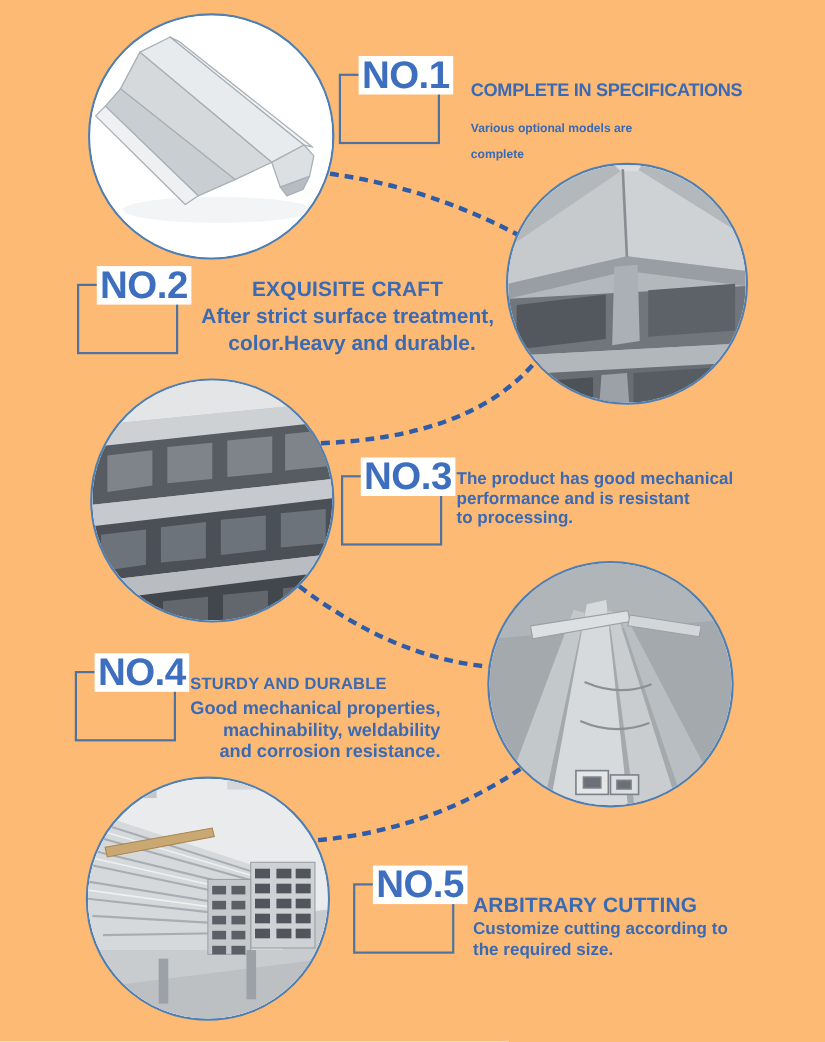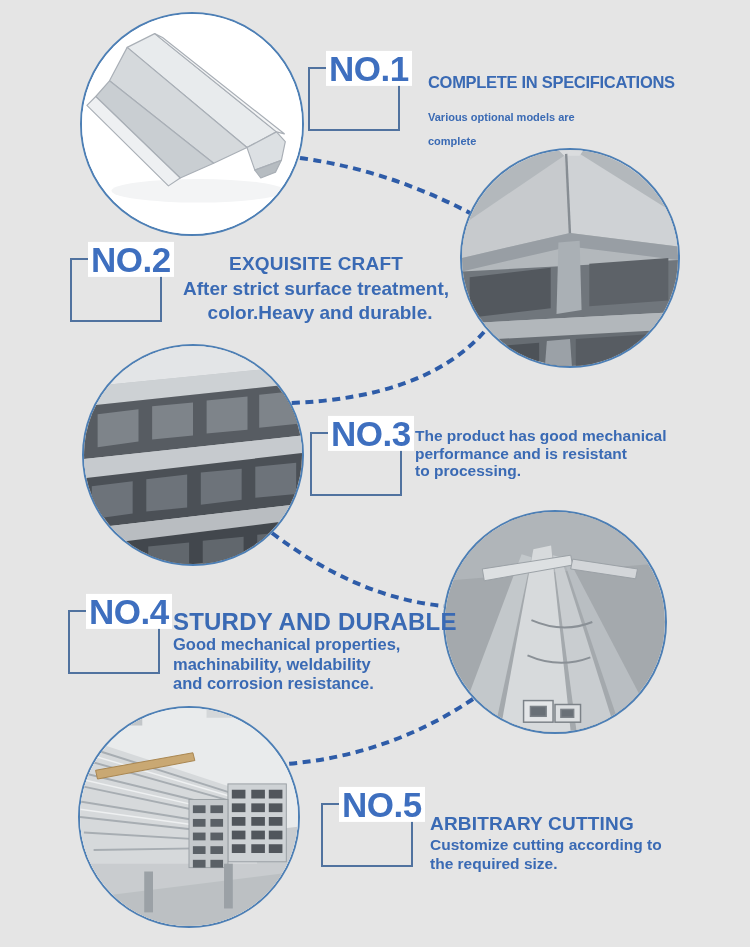--- a/index.html
+++ b/index.html
@@ -1,17 +1,17 @@
 <!DOCTYPE html>
 <html style="--accent: #3e6fbf; --text: #3a6ab4; --box-border: #50729f; --circle-border: #4d7fb5; --dash: #2e5ca8; --background: #ffffff;"><head>
 <meta charset="utf-8">
 <style>
   html,body{margin:0;padding:0;background:#ffffff;}
   body{font-family:"Liberation Sans","DejaVu Sans",sans-serif;}
-  .stage{position:relative;width:750px;height:947px;background:#e5e5e5;overflow:hidden;}
+  .stage{position:relative;width:750px;height:947px;background:#fdba74;overflow:hidden;}
 
   
   .circle{position:absolute;border-radius:50%;border:2px solid var(--circle-border,#4d7fb5);
           overflow:hidden;box-sizing:border-box;background:#fff;}
   .circle svg{display:block;width:100%;height:100%;}
   .c1{left:80px;top:12px;width:224px;height:224px;}
   .c2{left:460px;top:148px;width:220px;height:220px;}
   .c3{left:82px;top:344px;width:222px;height:222px;}
   .c4{left:443px;top:510px;width:224px;height:224px;}
   .c5{left:78px;top:706px;width:222px;height:222px;}
@@ -41,22 +41,22 @@
   .f2 .fdesc{font-size:19px;line-height:24px;margin-top:1px;}
   .f2 .fdesc div:nth-child(2){margin-left:8px;}
 
   .f3{left:310px;top:432px;}
   .f3 .ftext{left:105px;top:-6px;}
   .f3 .ftitle{font-size:17px;line-height:21px;letter-spacing:-0.2px;}
   .f3 .fdesc{font-size:15.5px;line-height:17.5px;margin-top:1px;}
 
   .f4{left:68px;top:610px;}
   .f4 .ftext{left:105px;top:0px;}
-  .f4 .ftitle{font-size:24px;line-height:24px;letter-spacing:0.2px;}
-  .f4 .fdesc{font-size:16.5px;line-height:19.5px;margin-top:1px;}
+  .f4 .ftitle{font-size:15px;line-height:24px;letter-spacing:0.2px;}
+  .f4 .fdesc{font-size:16.5px;line-height:19.5px;margin-top:1px;text-align:right;}
 
   .f5{left:321px;top:803px;}
   .f5 .ftext{left:109px;top:9px;}
   .f5 .ftitle{font-size:19px;line-height:23px;letter-spacing:0.2px;}
   .f5 .fdesc{font-size:15.5px;line-height:19px;margin-top:0;}
 </style>
 </head>
 <body>
 
 <div class="stage">

